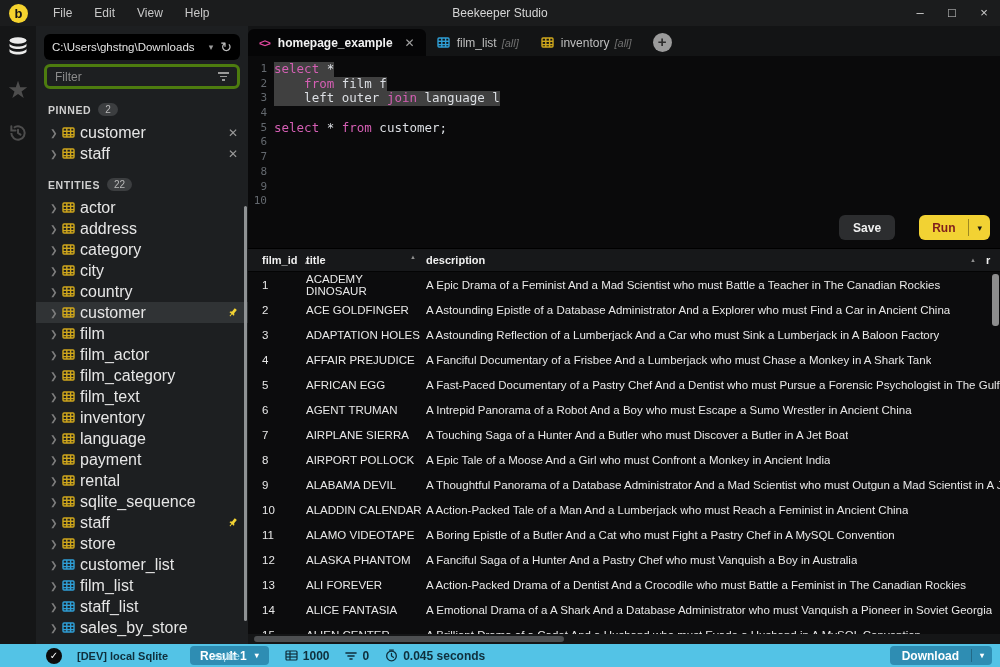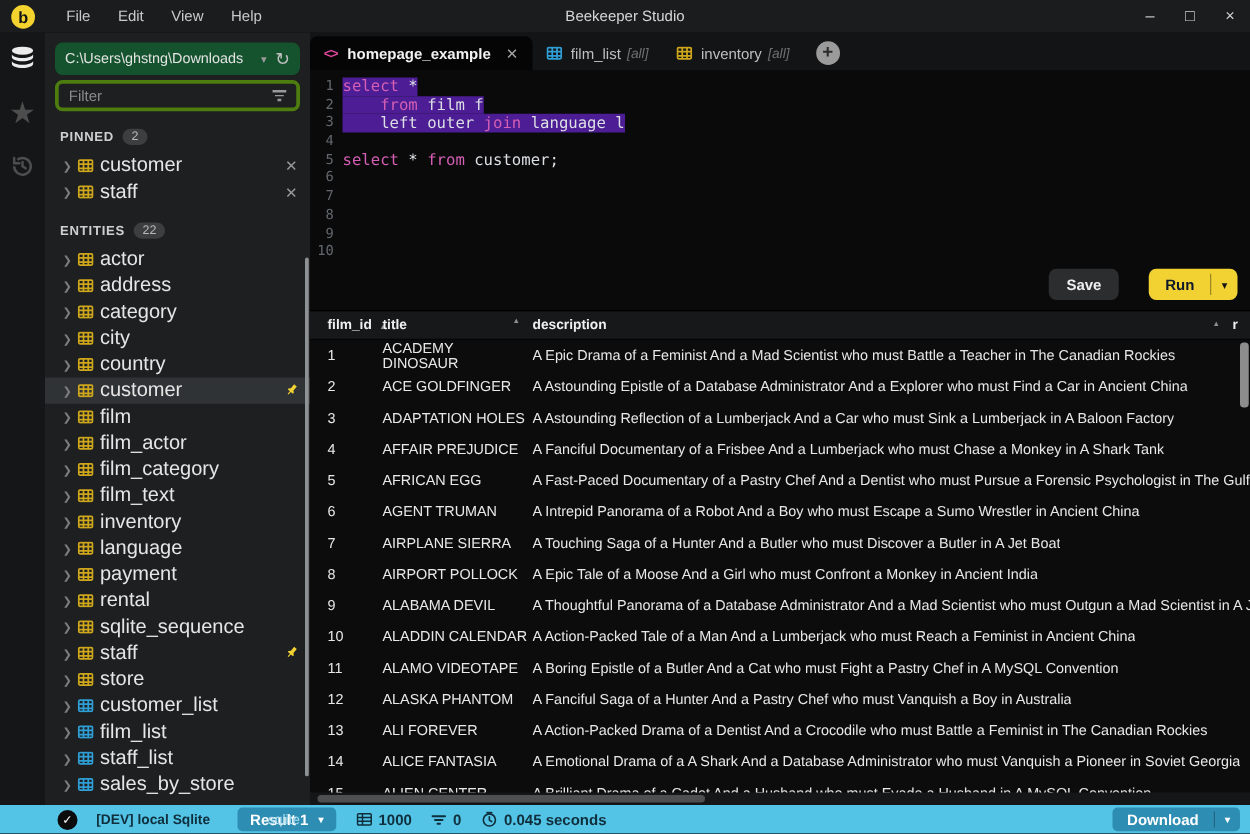--- a/index.html
+++ b/index.html
@@ -16,21 +16,21 @@
   .win-btn { width:32px; text-align:center; color:#cfcfcf; font-size:13px; line-height:26px; }
 
   
   .content { position:absolute; top:26px; left:0; right:0; bottom:23px; display:flex; }
   .rail { width:36px; background:#151617; display:flex; flex-direction:column; align-items:center; padding-top:8px; flex:none; }
   .rail-icon { margin-bottom:17px; display:flex; align-items:center; justify-content:center; width:26px; height:26px; }
   .sidebar { width:212px; background:#1d1f21; position:relative; flex:none; overflow:hidden; }
   .main { flex:1; display:flex; flex-direction:column; background:#0a0a0b; position:relative; min-width:0; }
 
   
-  .conn-bar { margin:8px 8px 4px 8px; height:26px; background:#14532d; border-radius:6px; display:flex; align-items:center; padding:0 8px; }
+  .conn-bar { margin:8px 8px 4px 8px; height:26px; background:#000000; border-radius:6px; display:flex; align-items:center; padding:0 8px; }
   .conn-text { font-size:11.5px; color:#e3e3e3; white-space:nowrap; overflow:hidden; flex:1; }
   .conn-caret { color:#9a9a9a; font-size:9px; margin:0 7px 0 3px; }
   .conn-refresh { color:#c0c0c0; font-size:14px; }
   .filter-box { margin:4px 8px 0 8px; height:25px; border:3px solid #4d7c0f; border-radius:6px; display:flex; align-items:center; padding:0 8px; }
   .filter-ph { font-size:12px; color:#8b8b8b; flex:1; }
   .funnel { display:flex; flex-direction:column; gap:2px; align-items:center; }
   .funnel i { display:block; height:1.5px; background:#9a9a9a; }
   .section-head { display:flex; align-items:center; padding:14px 10px 6px 12px; }
   .section-title { font-size:10.5px; font-weight:bold; letter-spacing:.6px; color:#cfcfcf; }
   .badge { margin-left:7px; background:#3c3e40; color:#b9b9b9; font-size:10px; border-radius:8px; padding:1px 7px; }
@@ -52,27 +52,27 @@
   .tab.active .tab-label { color:#f2f2f2; font-weight:bold; }
   .tab-suffix { font-size:11px; font-style:italic; color:#707070; margin-left:5px; }
   .tab-close { color:#a3a3a3; font-size:12px; margin-left:12px; }
   .tab-plus { width:19px; height:19px; border-radius:50%; background:#9b9b9b; color:#2b2b2b; font-size:15px; line-height:18px; text-align:center; margin:0 0 4px 10px; font-weight:bold; }
 
   
   .editor { height:192px; background:#0a0a0b; position:relative; flex:none; padding-top:6px; }
   .code-line { display:flex; height:14.7px; }
   .gutter { width:26px; flex:none; text-align:right; padding-right:7px; color:#63686e; font-family:"DejaVu Sans Mono", monospace; font-size:11px; line-height:14.7px; }
   .code { font-family:"DejaVu Sans Mono", monospace; font-size:12.5px; line-height:14.7px; white-space:pre; color:#dcdfe4; }
-  .code.sel { background:#4c1d95; }
+  .code.sel { background:#404040; }
   .tok-kw { color:#d55fb4; }
   .tok-cy { color:#53c3d8; }
   .editor-actions { position:absolute; right:10px; bottom:8px; display:flex; align-items:center; gap:24px; }
   .btn-save { height:25px; padding:0 14px; background:#2c2d2f; border:none; border-radius:6px; color:#f0f0f0; font-size:12px; font-weight:bold; font-family:inherit; }
   .btn-run { height:25px; display:flex; align-items:stretch; background:#f2d233; border-radius:6px; overflow:hidden; }
-  .btn-run .run-main { padding:0 13px; display:flex; align-items:center; color:#0f172a; font-size:12px; font-weight:bold; }
+  .btn-run .run-main { padding:0 13px; display:flex; align-items:center; color:#7f1d1d; font-size:12px; font-weight:bold; }
   .btn-run .run-divider { width:1px; background:rgba(0,0,0,.35); margin:4px 0; }
   .btn-run .run-caret { padding:0 8px; display:flex; align-items:center; color:#161616; font-size:9px; }
 
   
   .results { flex:1; position:relative; overflow:hidden; background:#0c0c0d; border-top:1px solid #000; }
   .thead { height:23px; background:#17181a; display:flex; align-items:center; font-size:11px; font-weight:bold; color:#f0f0f0; border-bottom:1px solid #040404; }
   .col1 { width:58px; padding-left:14px; flex:none; }
   .col2 { width:120px; flex:none; display:flex; align-items:flex-start; }
   .col3 { flex:1; display:flex; align-items:center; min-width:0; }
   .sort { color:#8f8f8f; font-size:6px; margin-left:6px; }

